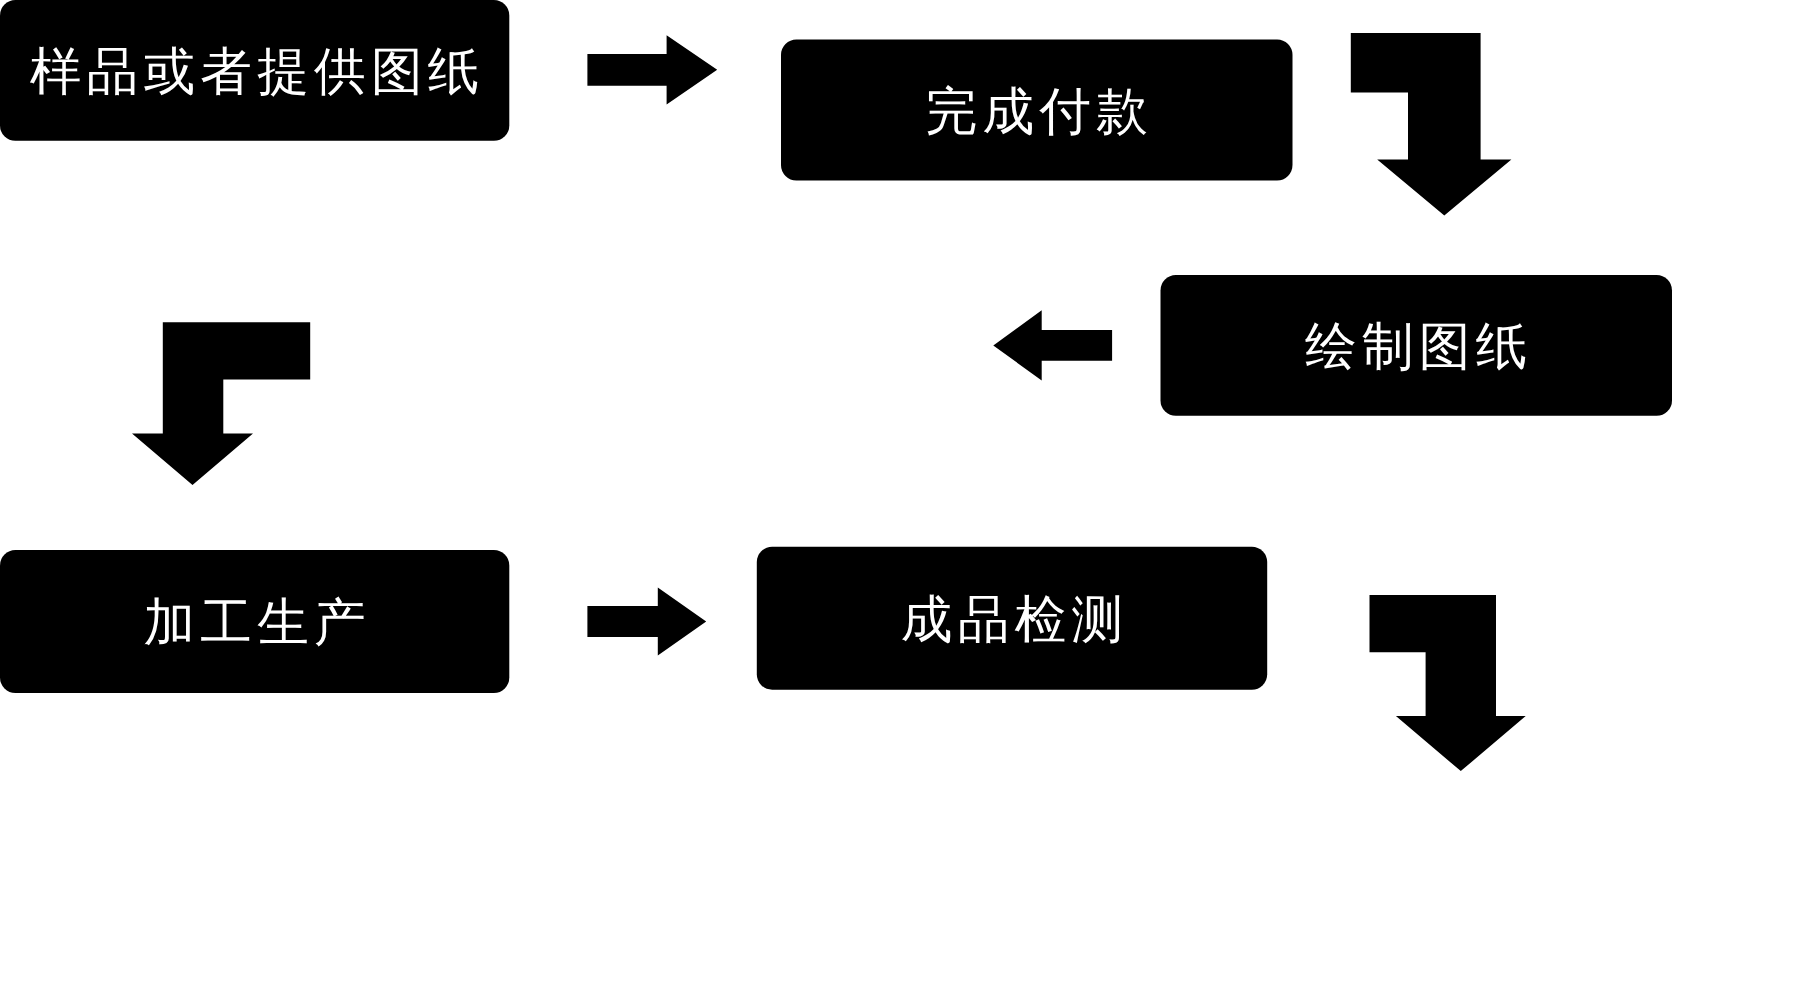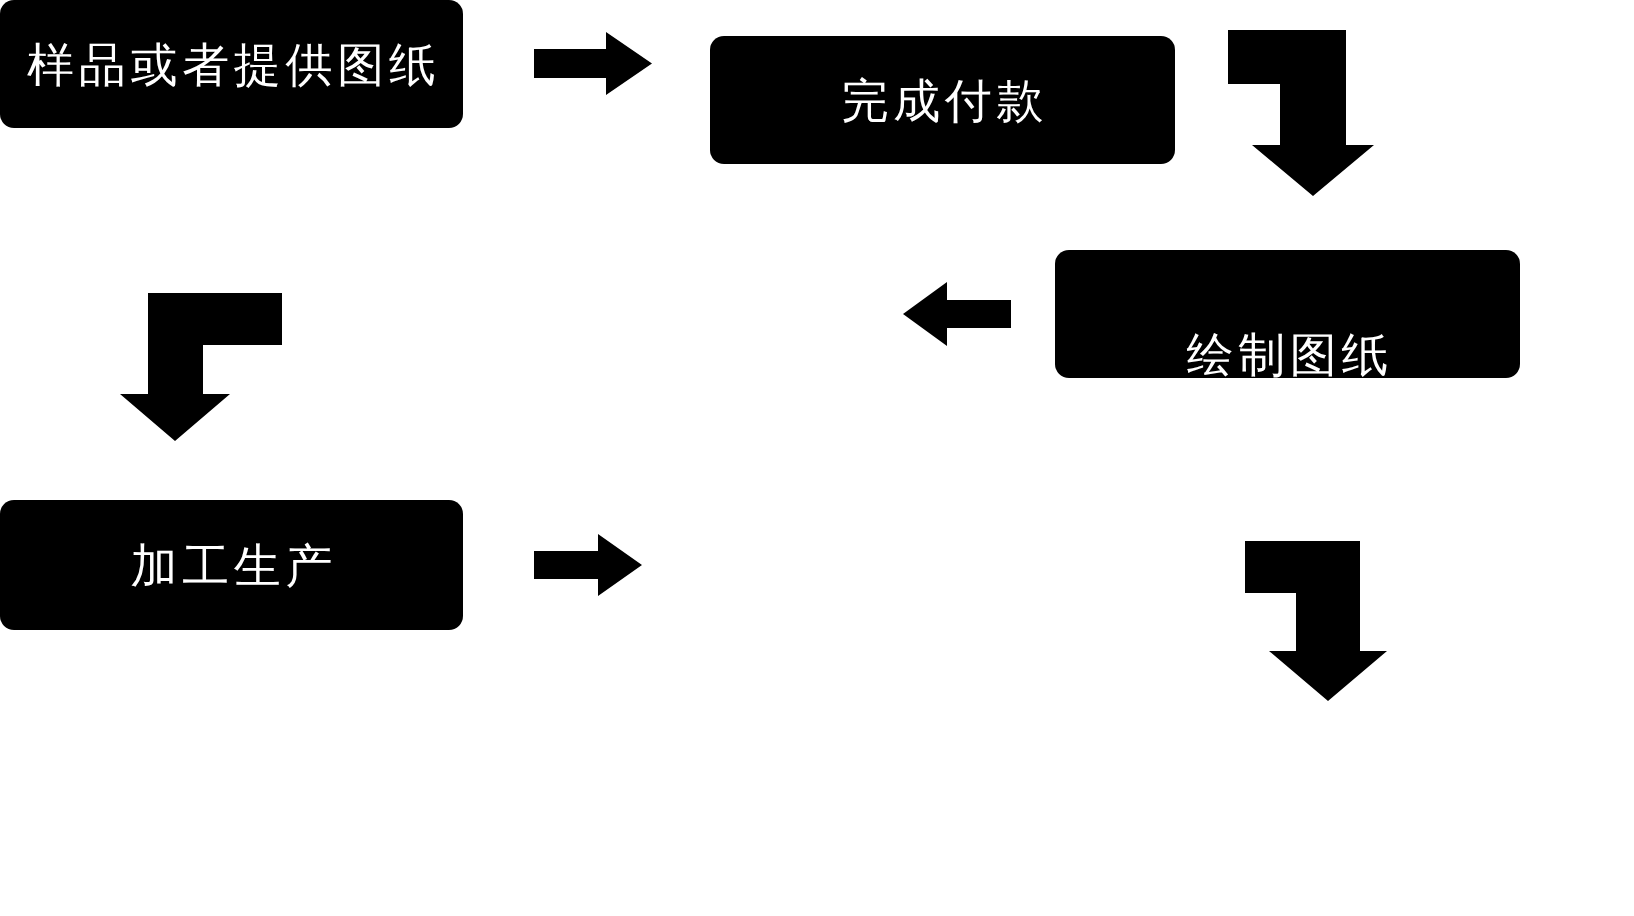--- a/index.html
+++ b/index.html
@@ -69,40 +69,43 @@
     </svg>
   </div>
 
 
   <div class="arrow" style="left:903px; top:282px; width:108px; height:64px;">
     <svg viewBox="0 0 108 64" preserveAspectRatio="none">
       <path d="M108,18 L44,18 L44,0 L0,32 L44,64 L44,46 L108,46 Z"></path>
     </svg>
   </div>
 
-  <div class="node" style="left:1055px; top:250px; width:465px; height:128px; font-size:47px;align-items:flex-end;">
+  <div class="node" style="left:1055px; top:250px; width:465px; height:128px; font-size:47px;">
     <span>绘制图纸</span>
   </div>
 
   <div class="arrow" style="left:120px; top:293px; width:162px; height:148px;">
     <svg viewBox="0 0 162 148" preserveAspectRatio="none">
       <path d="M162,0 L162,52 L83,52 L83,101 L110,101 L55,148 L0,101 L28,101 L28,0 Z"></path>
     </svg>
   </div>
 
   <div class="node" style="left:0px; top:500px; width:463px; height:130px; font-size:47px;">
     <span>加工生产</span>
   </div>
 
   <div class="arrow" style="left:534px; top:534px; width:108px; height:62px;">
     <svg viewBox="0 0 108 62" preserveAspectRatio="none">
       <path d="M0,17 L64,17 L64,0 L108,31 L64,62 L64,45 L0,45 Z"></path>
     </svg>
   </div>
 
+  <div class="node" style="left:688px; top:497px; width:464px; height:130px; font-size:47px;">
+    <span>成品检测</span>
+  </div>
 
   <div class="arrow" style="left:1245px; top:541px; width:166px; height:160px;">
     <svg viewBox="0 0 166 160" preserveAspectRatio="none">
       <path d="M0,0 L115,0 L115,110 L142,110 L83,160 L24,110 L51,110 L51,52 L0,52 Z"></path>
     </svg>
   </div>
 
 
 </div>
 

